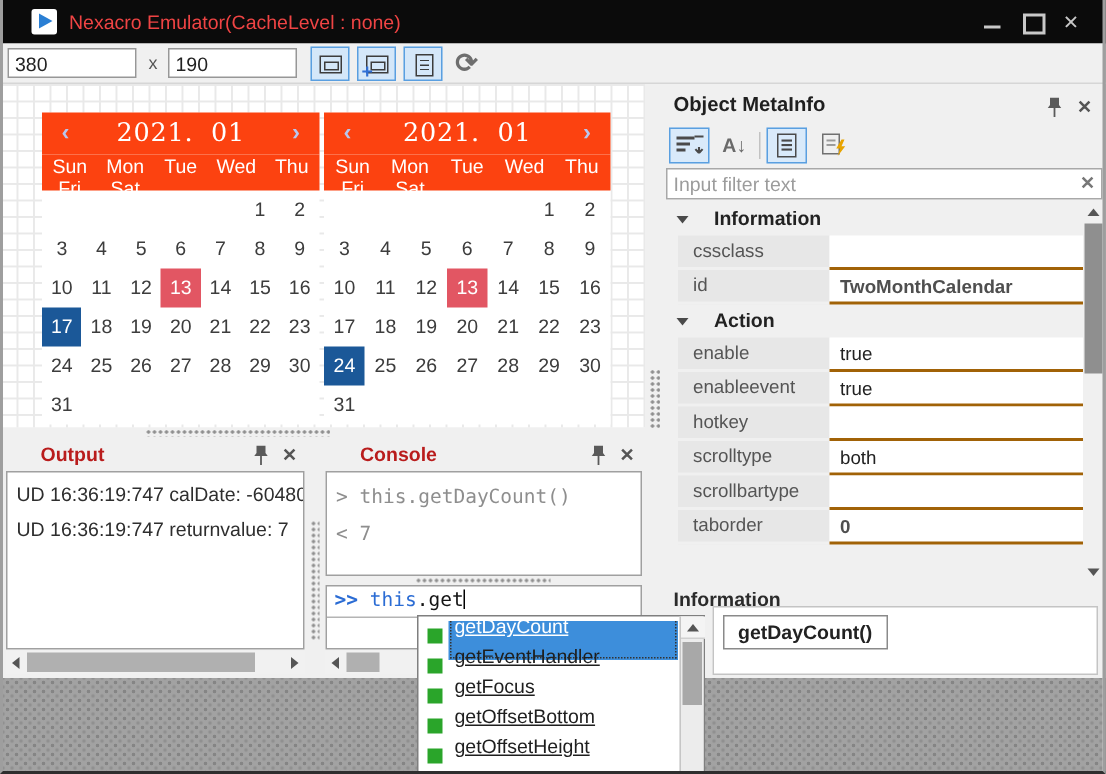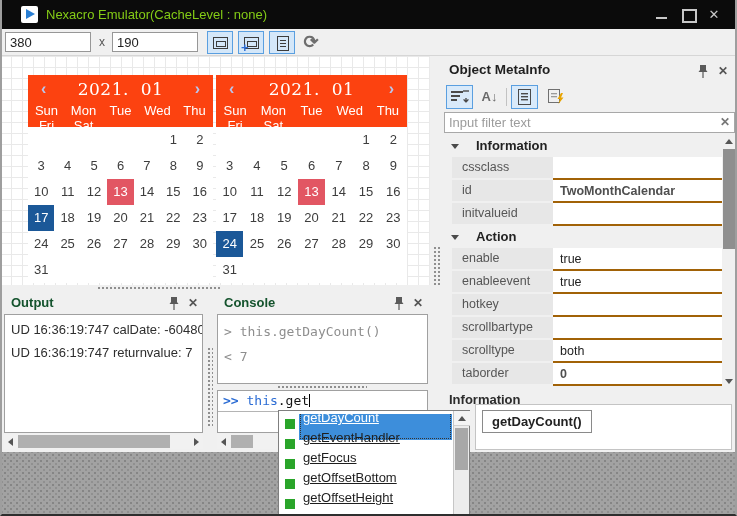--- a/index.html
+++ b/index.html
@@ -9,21 +9,21 @@
     background: #f0f0f0; overflow: hidden;
     font-family: "Liberation Sans", sans-serif;
   }
   .frame { position:absolute; inset:0; border:2px solid #9e9e9e; border-top:none; border-bottom:2px solid #2e2e2e; pointer-events:none; z-index:60; }
 
   
   .titlebar { position:absolute; left:0; top:0; width:737px; height:29px; background:#0b0b0b; }
   .app-icon { position:absolute; left:21px; top:6px; width:17px; height:17px; background:#fff; border-radius:2px; }
   .app-icon::after { content:""; position:absolute; left:5px; top:3px;
     border-left:9px solid #2a7fd4; border-top:5.5px solid transparent; border-bottom:5.5px solid transparent; }
-  .title-text { position:absolute; left:46px; top:0; line-height:29px; color:#84cc16; font-size:13px; }
+  .title-text { position:absolute; left:46px; top:0; line-height:29px; color:#ef4444; font-size:13px; }
   .win-ctl { position:absolute; top:0; width:22px; height:29px; cursor:default; }
   .ctl-min { right:64px; } .ctl-max { right:38px; } .ctl-close { right:12px; color:#c8c8c8; font-size:13px; text-align:center; line-height:29px; }
   .ctl-min::after { content:""; position:absolute; left:5px; top:17px; width:11px; height:2px; background:#c8c8c8; }
   .ctl-max::after { content:""; position:absolute; left:5px; top:9px; width:11px; height:10px; border:2px solid #c8c8c8; }
 
   
   .toolbar { position:absolute; left:0; top:29px; width:737px; height:27px; background:#f0f0f0; border-bottom:1px solid #d6d6d6; }
   .size-input { position:absolute; top:3px; height:20px; width:86px; border:1px solid #979797; background:#fff; font-size:13px; font-family:"Liberation Sans",sans-serif; padding:0 4px; color:#222; }
   #w-input { left:5px; } #h-input { left:112px; }
   .x-label { position:absolute; left:99px; top:6px; font-size:12px; color:#555; }
@@ -58,21 +58,21 @@
   .dots-v { background-image:radial-gradient(#8f8f8f 1px, transparent 1.2px); background-size:4px 4px; }
   .v-split { position:absolute; left:430px; top:56px; width:13px; height:396px; background:#f0f0f0; }
   .v-split .hdl { position:absolute; left:3px; top:190px; width:7px; height:40px; }
   .h-split { position:absolute; left:0; top:285px; width:430px; height:7px; background:#f0f0f0; }
   .h-split .hdl { position:absolute; left:97px; top:1px; width:123px; height:5px; }
   .vs2 { position:absolute; left:205px; top:292px; width:10px; height:160px; background:#f0f0f0; }
   .vs2 .hdl { position:absolute; left:2px; top:55px; width:6px; height:80px; }
 
   
   .panel-header { position:absolute; left:0; top:0; right:0; height:22px; }
-  .panel-title { position:absolute; left:9px; top:3px; font-size:13px; font-weight:bold; color:#14532d; }
+  .panel-title { position:absolute; left:25px; top:3px; font-size:13px; font-weight:bold; color:#b91c1c; }
   .panel-icons { position:absolute; right:7px; top:4px; display:flex; gap:9px; align-items:center; }
   .pin-ico svg { display:block; }
   .x-ico { color:#555; font-size:12px; font-weight:bold; line-height:14px; }
 
   .output-panel { position:absolute; left:2px; top:292px; width:203px; height:160px; background:#f0f0f0; }
   .output-body { position:absolute; left:2px; right:2px; top:22px; bottom:19px; background:#fff; border:1px solid #a0a0a0; padding:3px 6px; font-size:13px; color:#2e2e2e; line-height:23px; white-space:nowrap; overflow:hidden; }
   .hscroll { position:absolute; left:2px; right:2px; bottom:3px; height:15px; background:#f1f1f1; }
   .hs-arrow { position:absolute; top:0; width:14px; height:15px; }
   .hs-arrow::after { content:""; position:absolute; top:4px; }
   .hs-left::after  { left:4px; border-right:5px solid #555; border-top:4px solid transparent; border-bottom:4px solid transparent; }
@@ -408,47 +408,43 @@
           <span class="sec-name">Information</span>
         </div>
         <div class="prop-row">
           <div class="prop-label">cssclass</div>
           <div class="prop-value"></div>
         </div>
         <div class="prop-row">
           <div class="prop-label">id</div>
           <div class="prop-value bold">TwoMonthCalendar</div>
         </div>
-        <div class="prop-row">
-          <div class="prop-label">initvalueid</div>
-          <div class="prop-value"></div>
-        </div>
         <div class="sec-row">
           <span class="sec-tri"></span>
           <span class="sec-name">Action</span>
         </div>
         <div class="prop-row">
           <div class="prop-label">enable</div>
           <div class="prop-value">true</div>
         </div>
         <div class="prop-row">
           <div class="prop-label">enableevent</div>
           <div class="prop-value">true</div>
         </div>
         <div class="prop-row">
           <div class="prop-label">hotkey</div>
           <div class="prop-value"></div>
         </div>
         <div class="prop-row">
+          <div class="prop-label">scrolltype</div>
+          <div class="prop-value">both</div>
+        </div>
+        <div class="prop-row">
           <div class="prop-label">scrollbartype</div>
           <div class="prop-value"></div>
-        </div>
-        <div class="prop-row">
-          <div class="prop-label">scrolltype</div>
-          <div class="prop-value">both</div>
         </div>
         <div class="prop-row">
           <div class="prop-label">taborder</div>
           <div class="prop-value bold">0</div>
         </div>
       </div>
     <div class="vscroll">
       <span class="vs-arrow vs-up"></span>
       <span class="vs-thumb" style="top:14px; height:100px;"></span>
       <span class="vs-arrow vs-down"></span>

